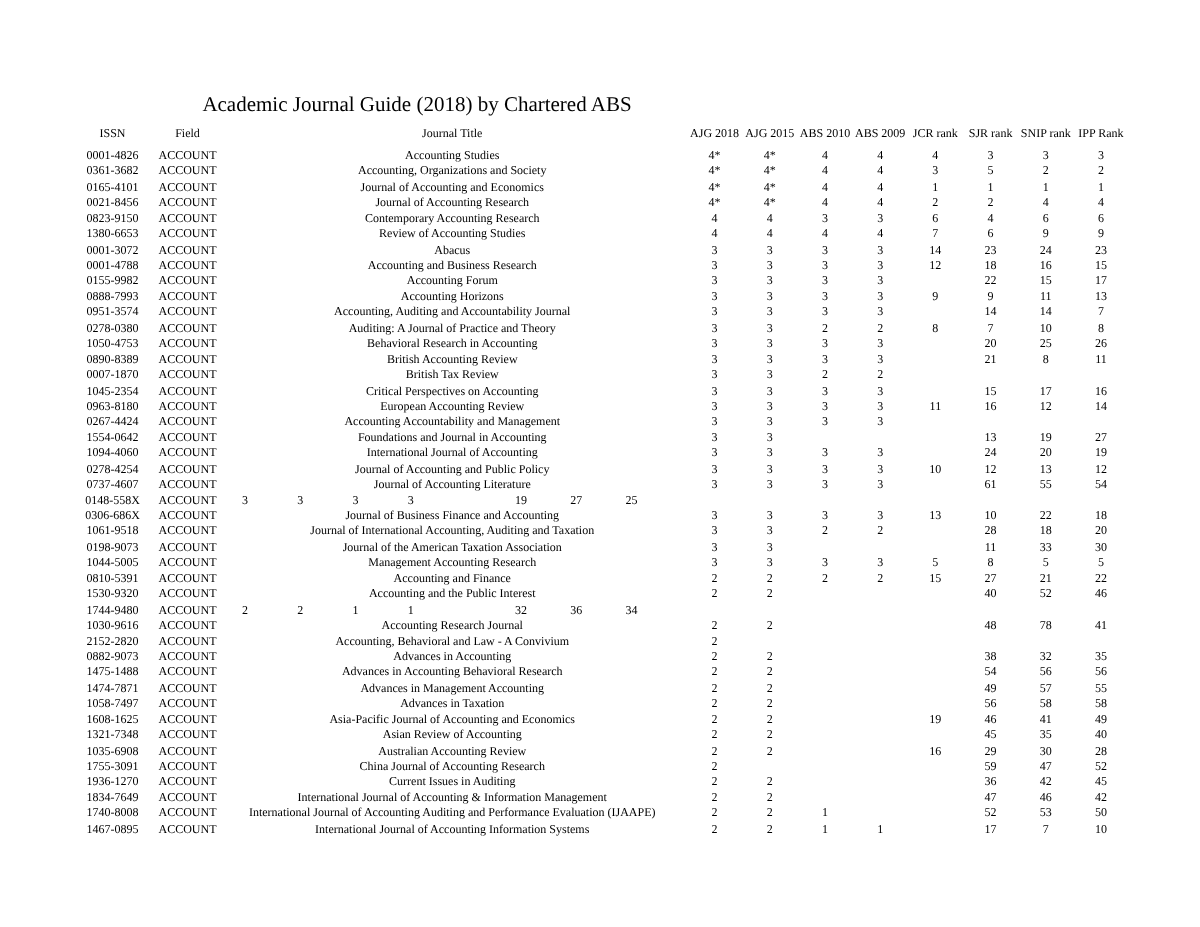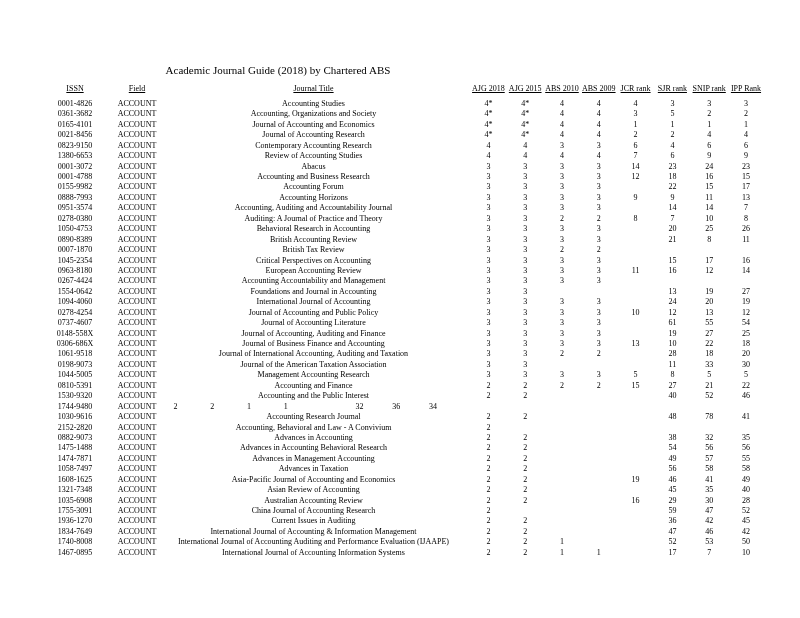--- a/index.html
+++ b/index.html
@@ -8,43 +8,43 @@
     background:#ffffff;
     font-family:"Liberation Serif", serif;
     color:#000000;
     position:relative;
     overflow:hidden;
   }
   .doc-title{
     position:absolute;
     top:64px;left:0;width:556px;
     text-align:center;
-    font-size:11px;
+    font-size:14px;
     line-height:13px;
     white-space:nowrap;
   }
   .tbl{
     position:absolute;
     top:84px;left:45px;
   }
   .row{
     display:flex;
     height:10.45px;
     line-height:10.45px;
     font-size:8px;
   }
-  .row.hdr{margin-bottom:4.5px;text-decoration:underline;}
+  .row.hdr{margin-bottom:4.5px;}
   .c{
     flex:none;
     text-align:center;
     white-space:nowrap;
     overflow:visible;
   }
   .c0{width:60px;}
-  .c1{width:40px;margin-left:12px;}
+  .c1{width:40px;}
   .c2{width:313px;}
   .c3,.c4,.c5,.c6,.c7,.c8,.c9,.c10{width:36.8px;}
 </style>
 </head>
 <body>
 
 <div>
   <div class="doc-title">Academic Journal Guide (2018) by Chartered ABS</div>
 
   <div class="tbl">
@@ -344,21 +344,20 @@
           <div class="c c5">3</div>
           <div class="c c6">3</div>
           <div class="c c7"></div>
           <div class="c c8">61</div>
           <div class="c c9">55</div>
           <div class="c c10">54</div>
         </div>
         <div class="row">
           <div class="c c0">0148-558X</div>
           <div class="c c1">ACCOUNT</div>
-          <div class="c c2">Journal of Accounting, Auditing and Finance</div>
           <div class="c c3">3</div>
           <div class="c c4">3</div>
           <div class="c c5">3</div>
           <div class="c c6">3</div>
           <div class="c c7"></div>
           <div class="c c8">19</div>
           <div class="c c9">27</div>
           <div class="c c10">25</div>
         </div>
         <div class="row">

